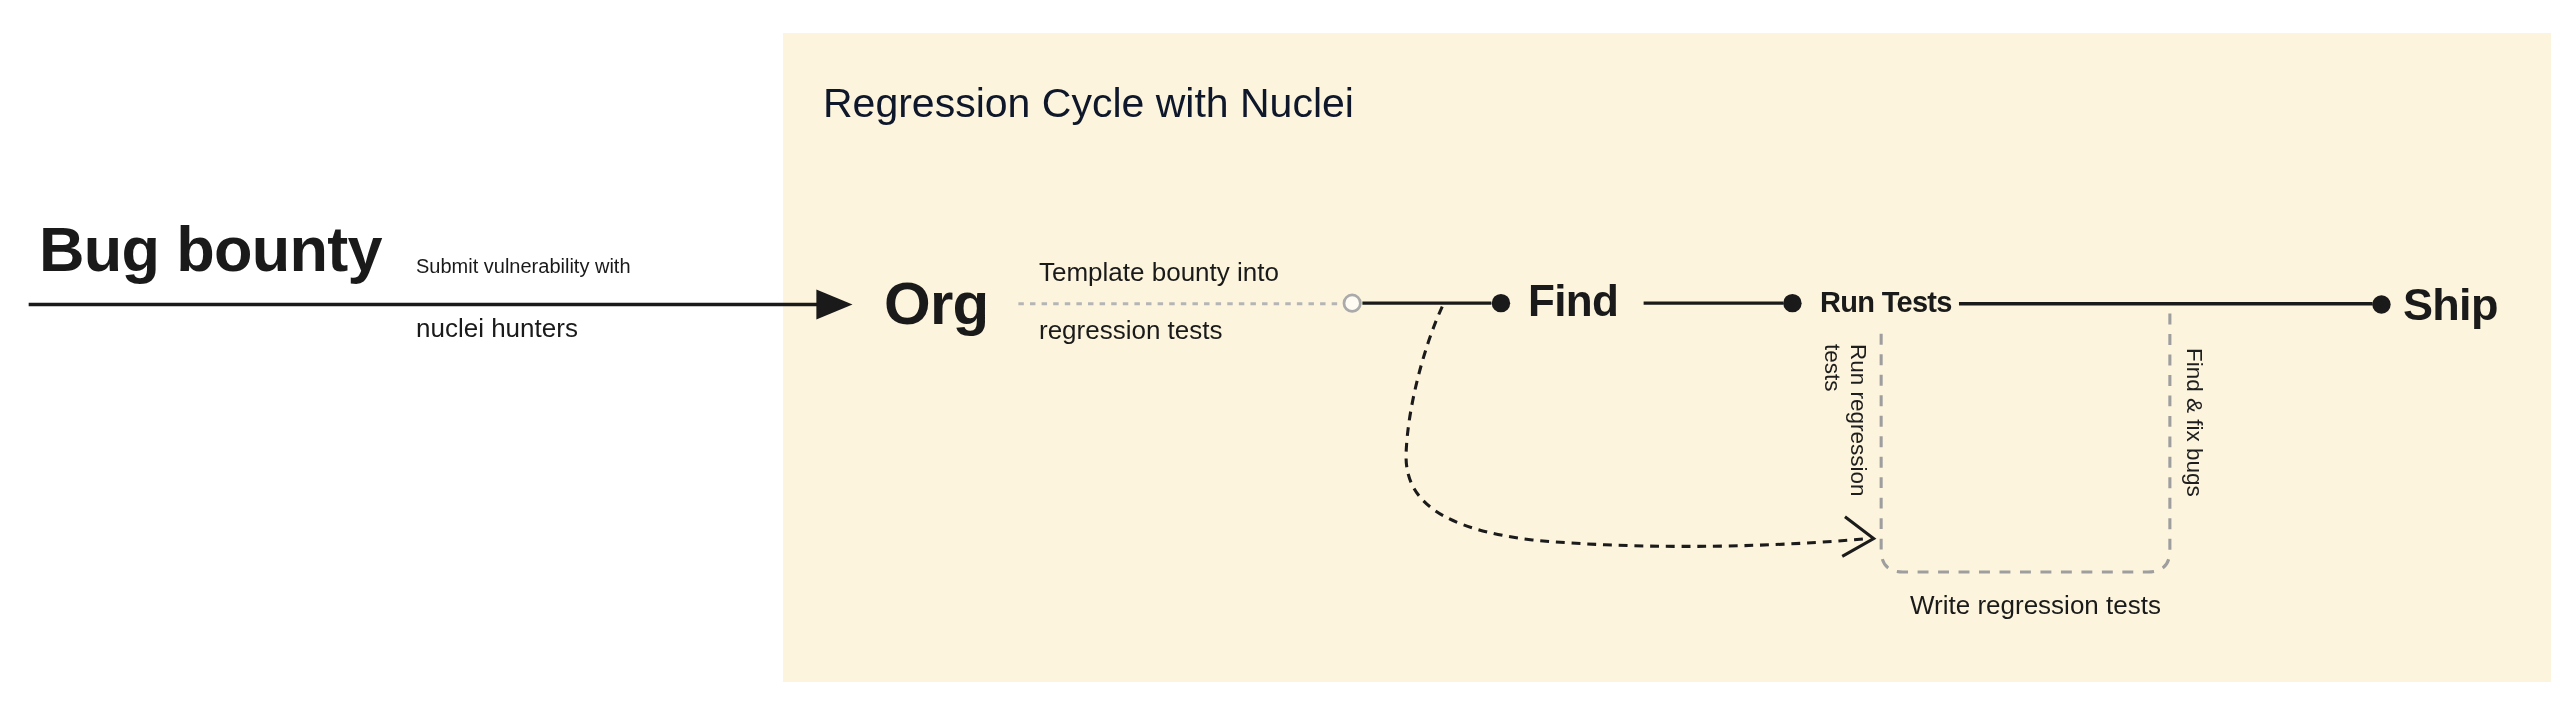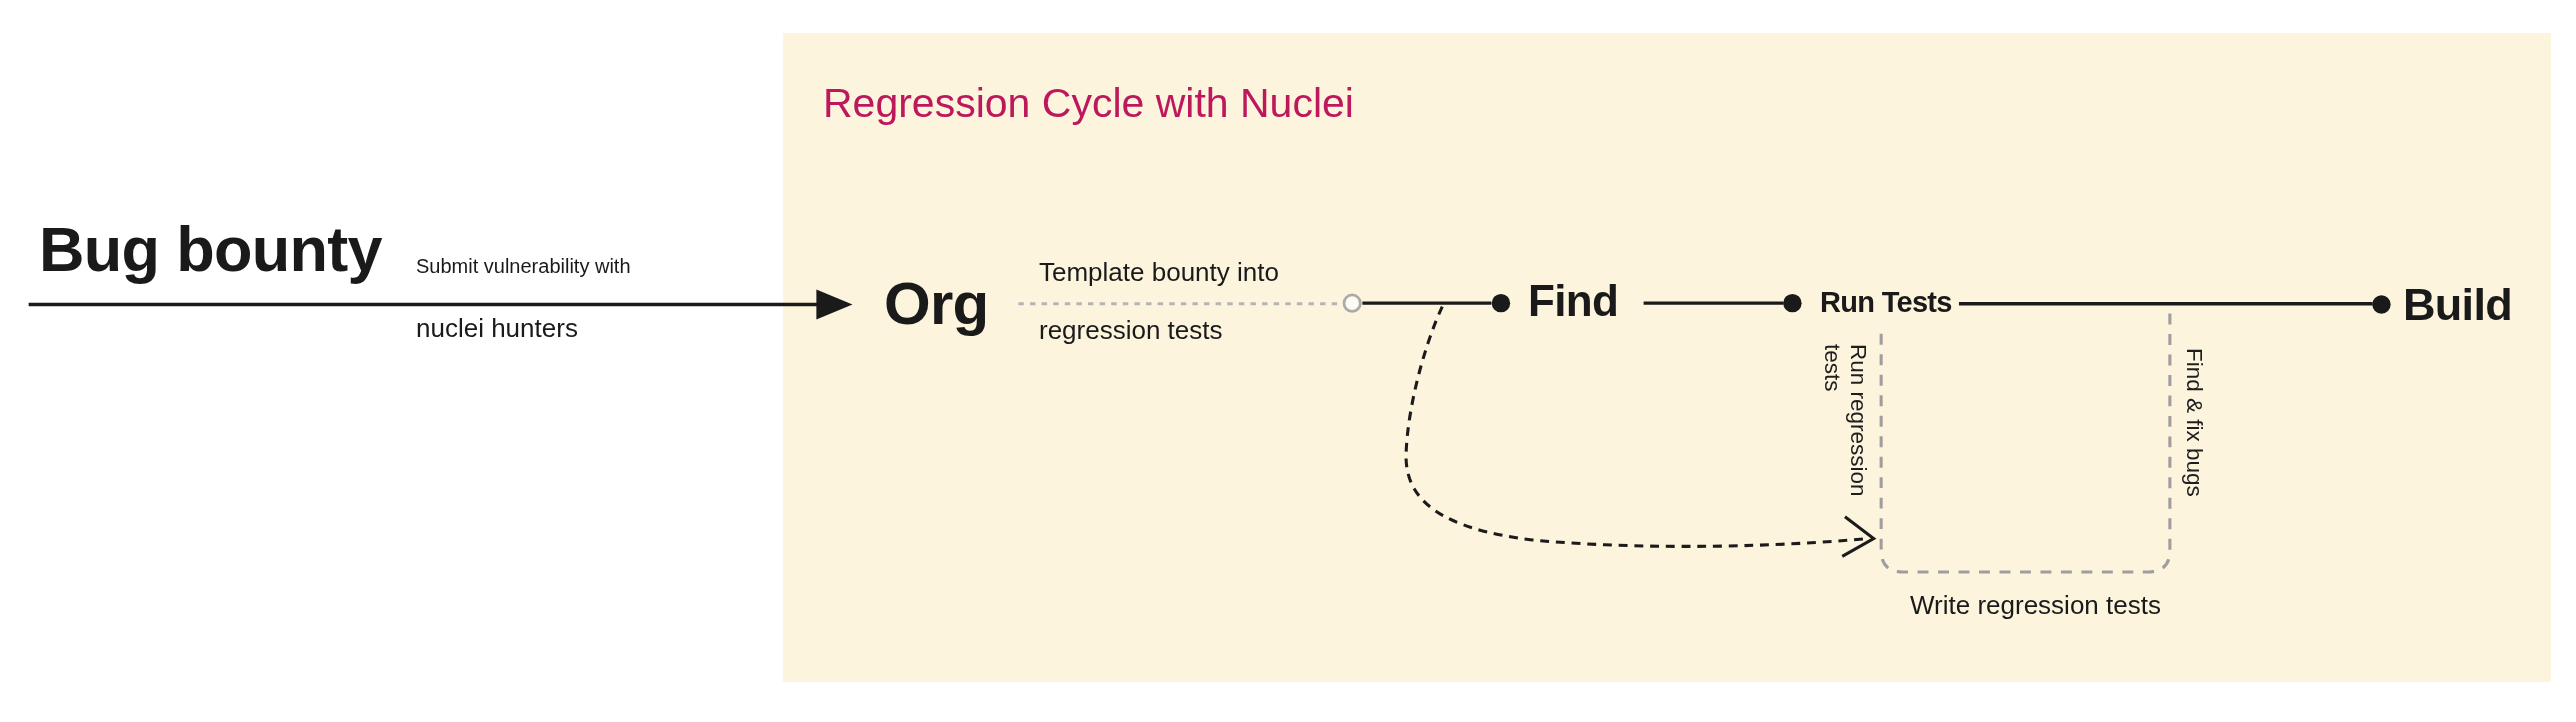--- a/index.html
+++ b/index.html
@@ -31,21 +31,21 @@
   }
   .big {
     font-weight: bold;
     letter-spacing: -0.7px;
   }
   .title {
     position: absolute;
     left: 823px; top: 83px;
     font-size: 41px;
     line-height: 1;
-    color: #be185d;
+    color: #0f172a;
     white-space: nowrap;
   }
   .vlabel {
     position: absolute;
     writing-mode: vertical-rl;
     white-space: pre-line;
     line-height: 1.18;
     font-size: 22.5px;
     color: #1e1e1e;
   }
@@ -83,21 +83,21 @@
   <div class="title">Regression Cycle with Nuclei</div>
 
   <div class="label big" style="left:39px; top:218px; font-size:63px;">Bug bounty</div>
 
   <div class="label" style="left:416px; top:256px; font-size:20px;">Submit vulnerability with</div>
   <div class="label" style="left:416px; top:315px; font-size:26px;">nuclei hunters</div>
 
   <div class="label big" style="left:884px; top:274px; font-size:60px;">Org</div>
   <div class="label big" style="left:1528px; top:279px; font-size:44px;">Find</div>
   <div class="label big" style="left:1820px; top:288px; font-size:29px;">Run Tests</div>
-  <div class="label big" style="left:2403px; top:282px; font-size:45px;">Build</div>
+  <div class="label big" style="left:2403px; top:282px; font-size:45px;">Ship</div>
 
   <div class="label" style="left:1039px; top:259px; font-size:26px;">Template bounty into</div>
   <div class="label" style="left:1039px; top:317px; font-size:26px;">regression tests</div>
 
   <div class="vlabel" style="left:1818px; top:344px; height:191px;">Run regression
 tests</div>
   <div class="vlabel" style="left:2180px; top:348px; height:205px;">Find &amp; fix bugs</div>
 
   <div class="label" style="left:1910px; top:592px; font-size:26px;">Write regression tests</div>
 

